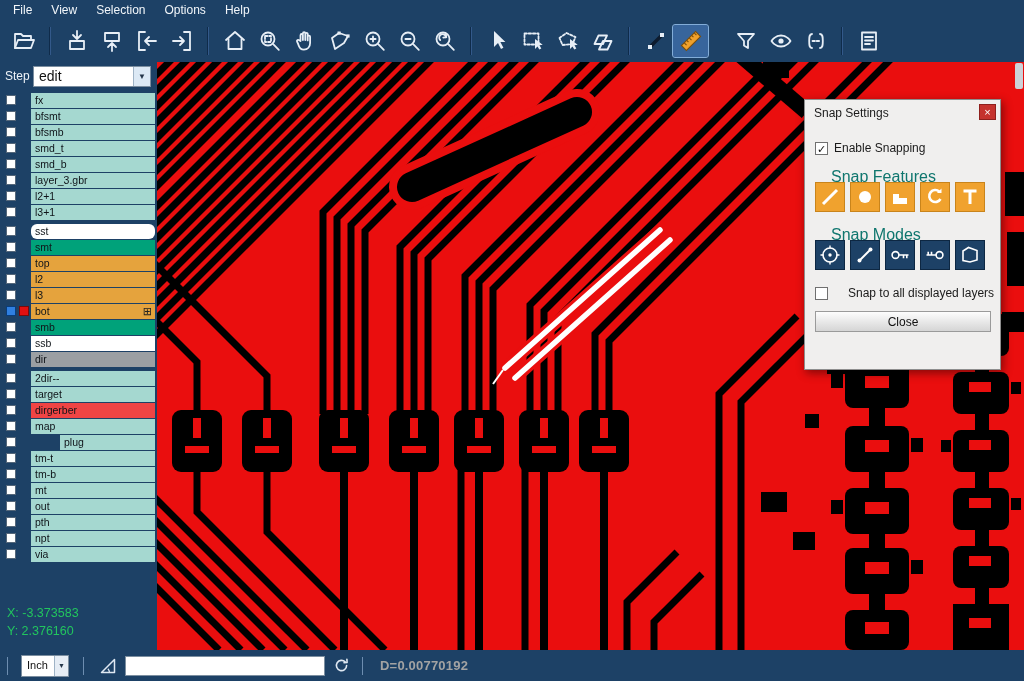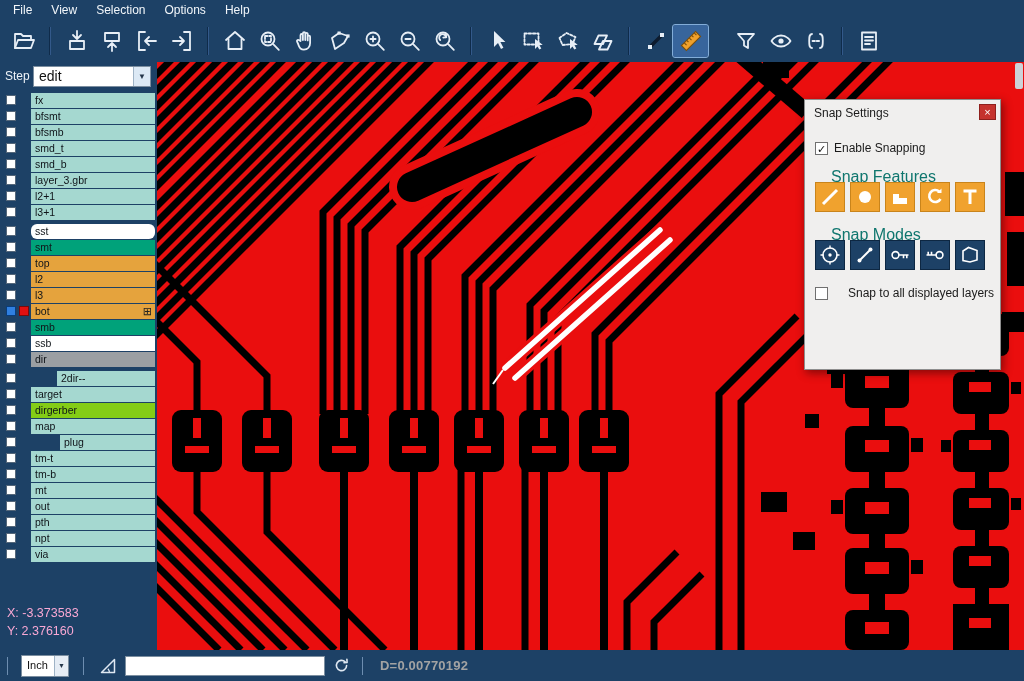--- a/index.html
+++ b/index.html
@@ -27,21 +27,21 @@
   .stepselect .val{flex:1;font-size:14px;line-height:18px;padding-left:5px;color:#111;}
   .steparrow{width:16px;background:#dce9f5;border-left:1px solid #9fb3c6;display:flex;align-items:center;justify-content:center;font-size:8px;color:#24364a;}
   .layer-list{padding-top:3px;}
   .lrow{position:relative;height:15px;margin-bottom:1px;}
   .lrow.gend{margin-bottom:4px;}
   .lcb{position:absolute;left:6px;top:2px;width:10px;height:10px;background:#fff;border:1px solid #55677a;box-sizing:border-box;}
   .lcb.on{background:#2f7fe0;border-color:#0a3d7a;}
   .lsw{position:absolute;left:19px;top:2px;width:10px;height:10px;background:#e01010;border:1px solid #7a0a0a;box-sizing:border-box;}
   .lcell{position:absolute;left:31px;right:2px;top:0;bottom:0;font-size:10.5px;line-height:15px;padding-left:4px;color:#0f1419;overflow:hidden;white-space:nowrap;}
   .lgrid{position:absolute;right:3px;top:0;font-size:11px;line-height:15px;color:#222;}
-  .coords{position:absolute;left:7px;bottom:10px;color:#f9a8d4;font-size:12.5px;line-height:18px;}
+  .coords{position:absolute;left:7px;bottom:10px;color:#22c55e;font-size:12.5px;line-height:18px;}
   
   .canvas-wrap{position:absolute;left:157px;top:62px;width:867px;height:588px;background:#ea0e0e;}
   .canvas-wrap svg{display:block;}
   .vscroll{position:absolute;right:1px;top:1px;width:8px;height:26px;background:#ccd2d8;border-radius:2px;}
   
   .dialog{position:absolute;left:804px;top:99px;width:197px;height:271px;background:#f0efee;
           border:1px solid #8e8e8e;box-shadow:2px 3px 9px rgba(0,0,0,.45);box-sizing:border-box;}
   .dlg-title{position:absolute;left:9px;top:6px;font-size:12px;color:#1a1a1a;}
   .dlg-close{position:absolute;right:4px;top:4px;width:17px;height:16px;background:#c5322d;color:#fff;
              font-size:11px;line-height:15px;text-align:center;border:1px solid #8e1f1c;box-sizing:border-box;}
@@ -298,29 +298,29 @@
         <div class="lrow">
           <span class="lcb"></span>
           <span class="lcell" style="background: rgb(255, 255, 255);">ssb</span>
         </div>
         <div class="lrow gend">
           <span class="lcb"></span>
           <span class="lcell" style="background: rgb(155, 159, 163);">dir</span>
         </div>
         <div class="lrow">
           <span class="lcb"></span>
-          <span class="lcell" style="background: rgb(165, 216, 208); margin-left: 26px;">2dir--</span>
+          <span class="lcell" style="background: rgb(165, 216, 208);">2dir--</span>
         </div>
         <div class="lrow">
           <span class="lcb"></span>
           <span class="lcell" style="background: rgb(165, 216, 208);">target</span>
         </div>
         <div class="lrow">
           <span class="lcb"></span>
-          <span class="lcell" style="background: #84cc16;">dirgerber</span>
+          <span class="lcell" style="background: #ef4444;">dirgerber</span>
         </div>
         <div class="lrow">
           <span class="lcb"></span>
           <span class="lcell" style="background: rgb(165, 216, 208);">map</span>
         </div>
         <div class="lrow">
           <span class="lcb"></span>
           <span class="lcell" style="background: rgb(165, 216, 208); margin-left: 29px;">plug</span>
         </div>
         <div class="lrow">
@@ -596,20 +596,21 @@
             <path d="M5 17.5V8l5.5-3.5 8.5 3v9.5l-7 2z" fill="none" stroke="#fff" stroke-width="1.6"></path>
           </svg>
       </div>
     </div>
 
     <div class="dlg-check" style="top:186px;gap:20px;">
       <span class="cb"></span>
       <span>Snap to all displayed layers</span>
     </div>
 
+    <div class="dlg-closebtn">Close</div>
   </div>
 
   <div class="statusbar">
     <div class="grip"></div>
     <div class="unitsel">
       <span class="val">Inch</span>
       <span class="unitarrow">▼</span>
     </div>
     <div class="grip" style="margin-left:14px;"></div>
     <span class="sicon">

